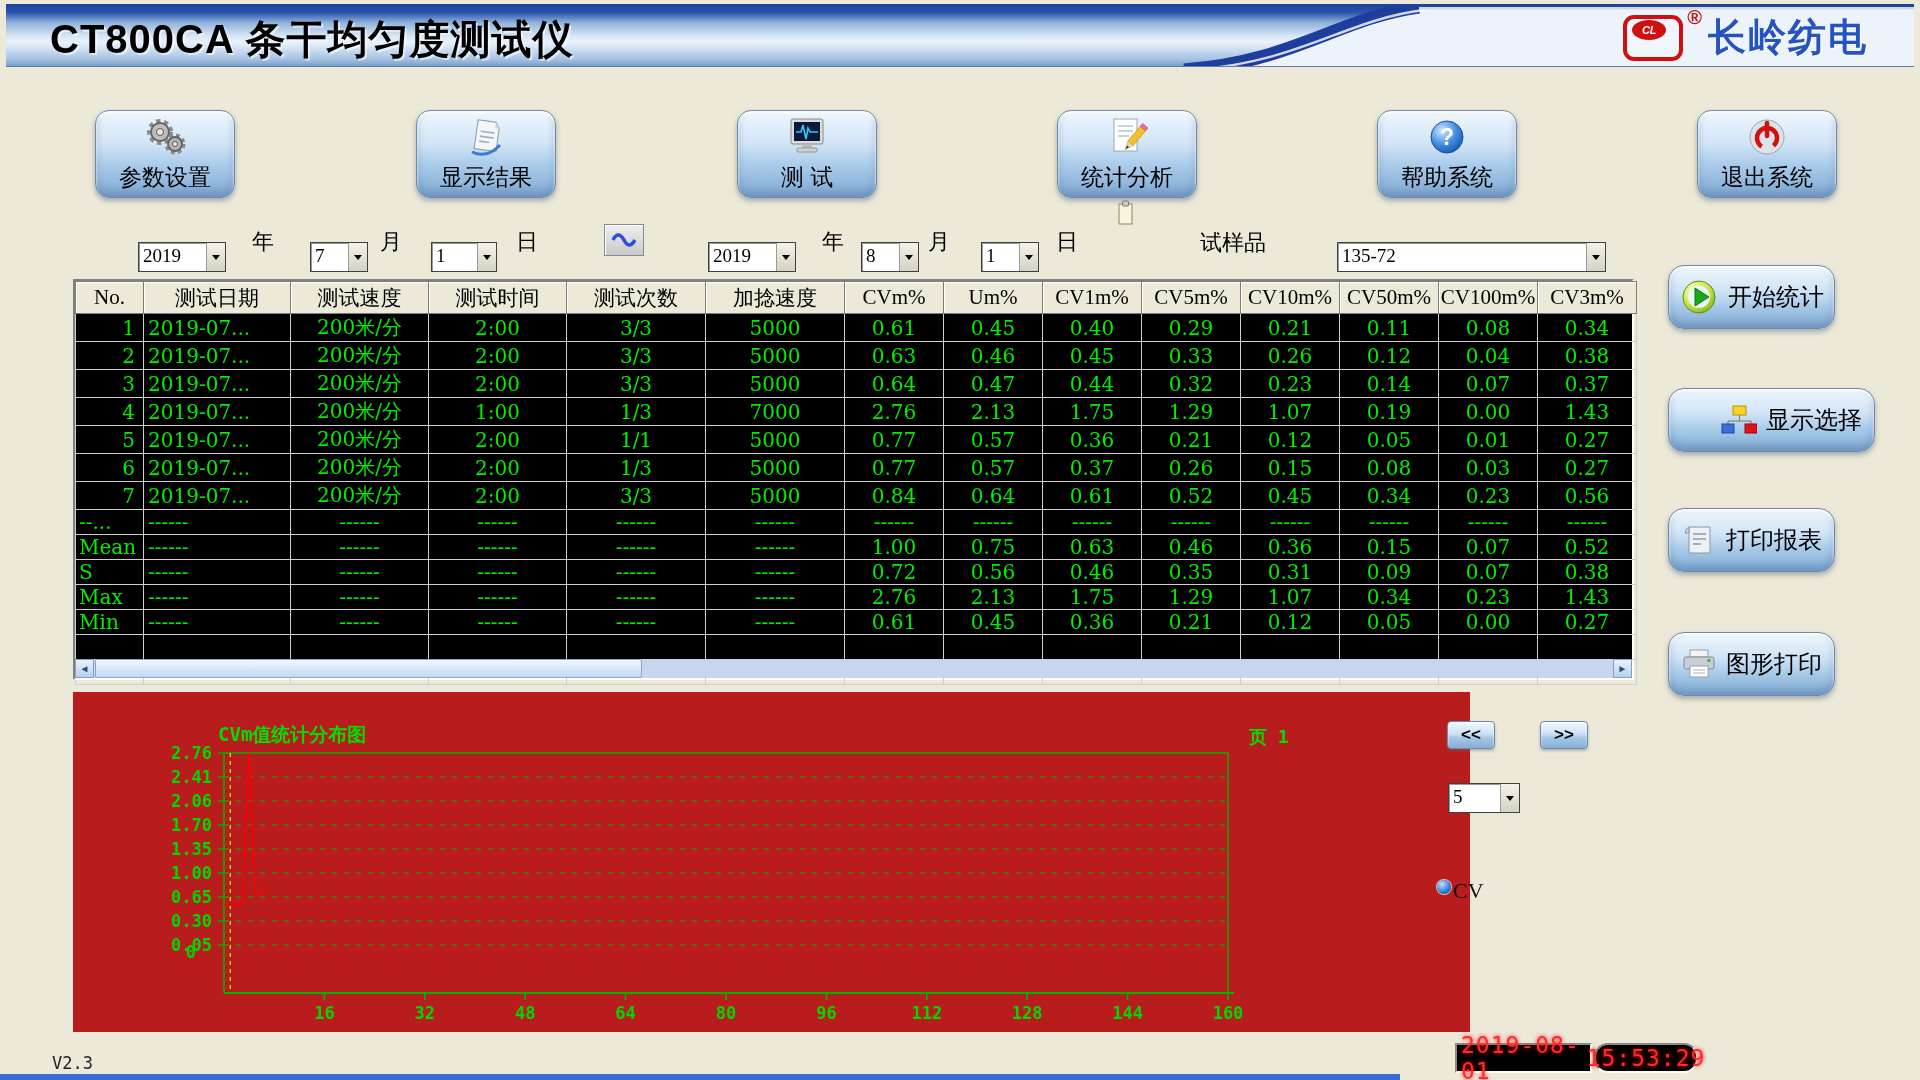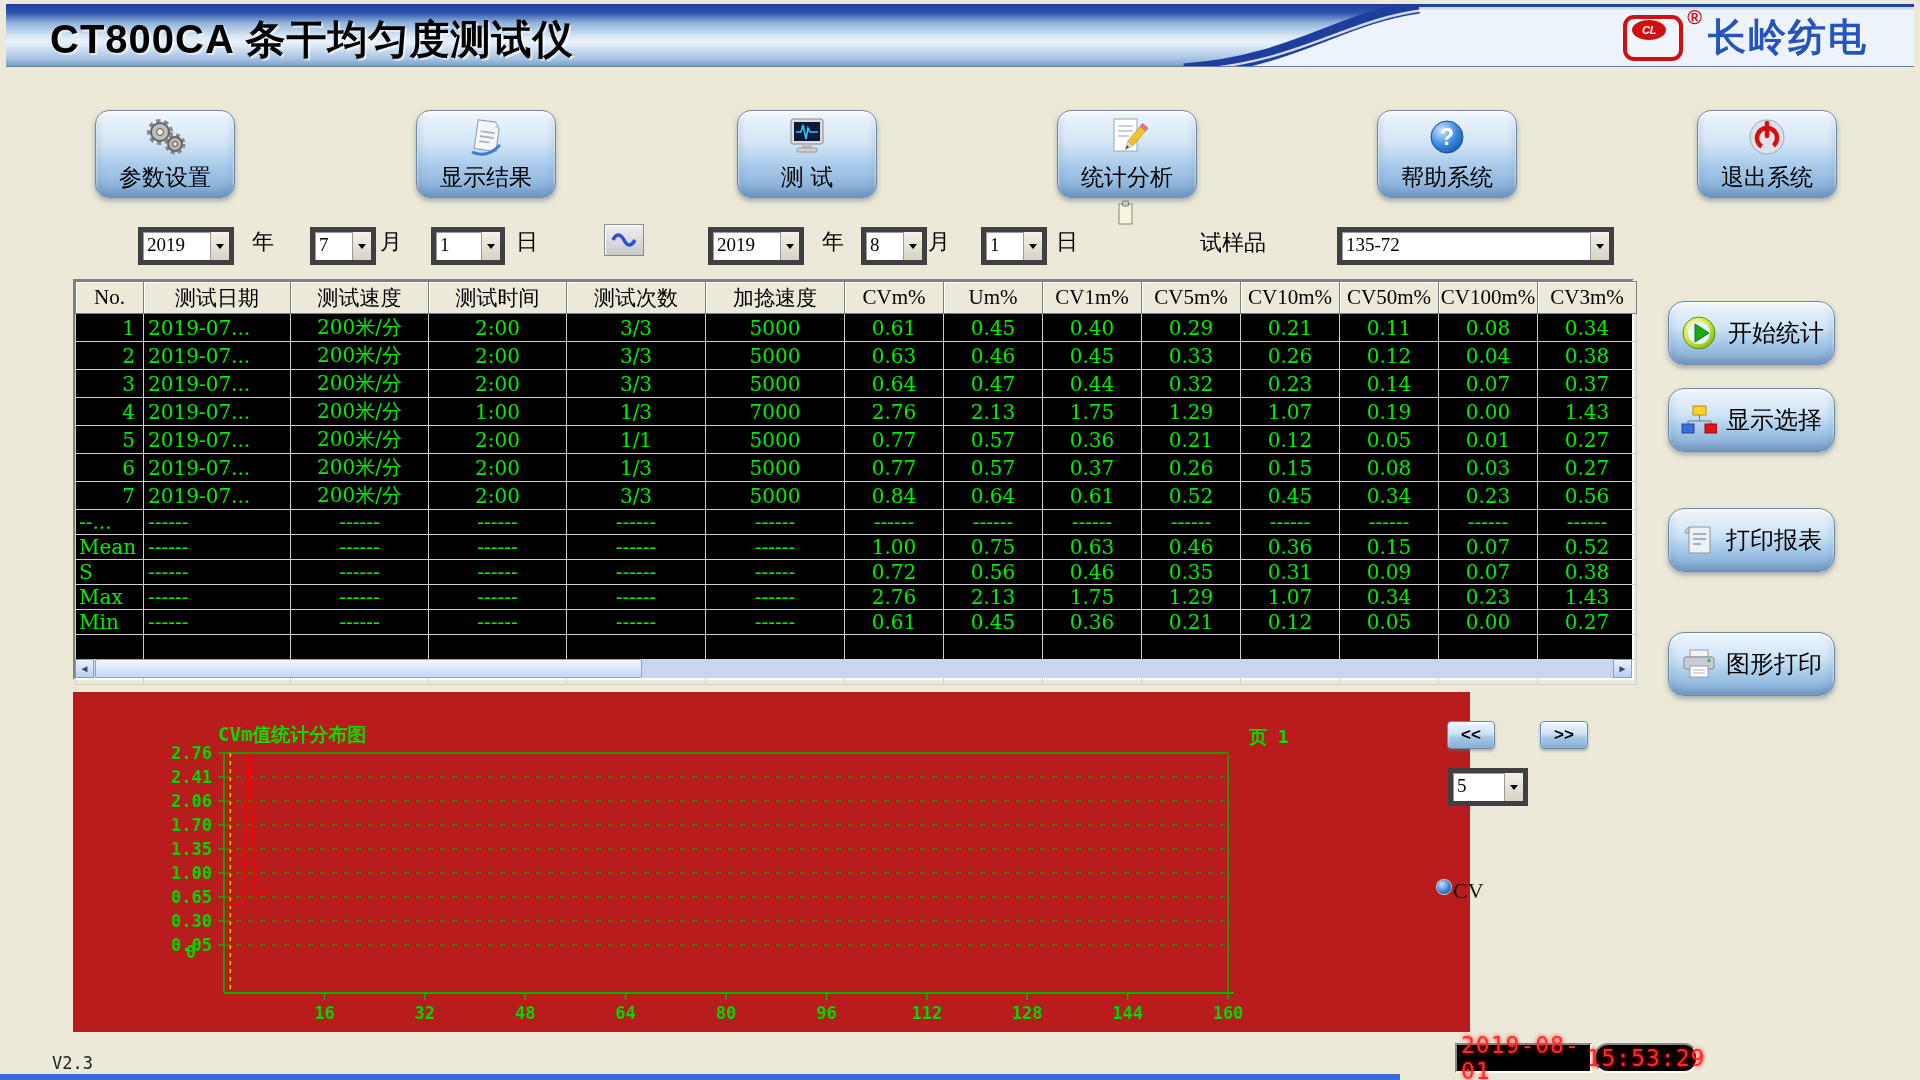--- a/index.html
+++ b/index.html
@@ -28,21 +28,21 @@
   
   .big-btn{
     position:absolute;width:138px;height:86px;border-radius:14px;cursor:pointer;
     background:linear-gradient(180deg,#f0f7fd 0%,#d2e5f6 38%,#abcceb 62%,#7fa9d3 100%);
     border:1px solid #6f89a6;
     box-shadow:0 3px 5px rgba(90,110,140,.5), inset 0 2px 3px #fff, inset 0 -5px 9px rgba(70,100,140,.35);
     display:flex;flex-direction:column;align-items:center;justify-content:center;gap:4px;
   }
   .big-btn .lbl{font-size:23px;color:#000;white-space:pre;}
   
-  .combo{position:absolute;height:28px;background:#fff;border:5px solid #404040;box-shadow:inset 1px 1px 0 #9a9a9a;display:flex;}
+  .combo{position:absolute;height:28px;background:#fff;border:1px solid #404040;box-shadow:inset 1px 1px 0 #9a9a9a;display:flex;margin-top:15px;}
   .combo .val{flex:1;padding:2px 4px 0 4px;font-size:19px;color:#000;font-family:"Liberation Serif",serif;overflow:hidden;white-space:nowrap;}
   .combo .btn{width:18px;background:linear-gradient(180deg,#f4f2ea,#d6d2c4);border-left:1px solid #9a9a9a;display:flex;align-items:center;justify-content:center;}
   .combo .btn .tri{width:0;height:0;border-left:4px solid transparent;border-right:4px solid transparent;border-top:5px solid #000;}
   .flabel{position:absolute;font-size:22px;color:#000;font-family:"Liberation Serif",serif;}
   .wave-btn{position:absolute;width:38px;height:30px;background:linear-gradient(180deg,#efefef,#c9c9c9);border:1px solid #8a8a8a;
     box-shadow:inset 1px 1px 0 #fff;display:flex;align-items:center;justify-content:center;}
   
   .table-wrap{
     position:absolute;left:73px;top:279px;width:1561px;height:401px;background:#000;
     border:2px solid;border-color:#808080 #fff #fff #808080;box-sizing:border-box;
@@ -523,37 +523,37 @@
   </table>
   <div class="hscroll">
     <div class="sbtn">◄</div>
     <div class="strack">
         <div class="sthumb"></div>
       </div>
     <div class="sbtn">►</div>
   </div>
 </div>
 
-<div class="side-btn" style="top:265px;margin-top:36px;">
+<div class="side-btn" style="top:265px;">
   <svg width="40" height="40">
     <defs>
         <radialGradient id="pg" cx="35%" cy="30%" r="80%">
       <stop offset="0%" stop-color="#fdfdc8"></stop>
           <stop offset="55%" stop-color="#cde84a"></stop>
           <stop offset="100%" stop-color="#7ab318"></stop>
     </radialGradient>
       </defs>
     <circle cx="20" cy="20" r="16" fill="url(#pg)" stroke="#5d8f12"></circle>
     <circle cx="20" cy="20" r="11" fill="#e8f6fb"></circle>
     <polygon points="16,11 30,20 16,29" fill="#18a818" stroke="#0c7a0c"></polygon>
   </svg>
   <div class="lbl">开始统计</div>
 </div>
 
-<div class="side-btn" style="top:388px;">
+<div class="side-btn" style="top:388px;padding-left:40px;">
   <svg width="36" height="32">
     <rect x="12" y="2" width="13" height="9" fill="#ffd21e" stroke="#b8920a"></rect>
     <line x1="18.5" y1="11" x2="18.5" y2="17" stroke="#777"></line>
     <line x1="7" y1="17" x2="30" y2="17" stroke="#777"></line>
     <line x1="7" y1="17" x2="7" y2="20" stroke="#777"></line>
     <line x1="30" y1="17" x2="30" y2="20" stroke="#777"></line>
     <rect x="1" y="20" width="12" height="9" fill="#3a6fd8" stroke="#1d49a0"></rect>
     <rect x="24" y="20" width="12" height="9" fill="#e01414" stroke="#8f0b0b"></rect>
   </svg>
   <div class="lbl">显示选择</div>

